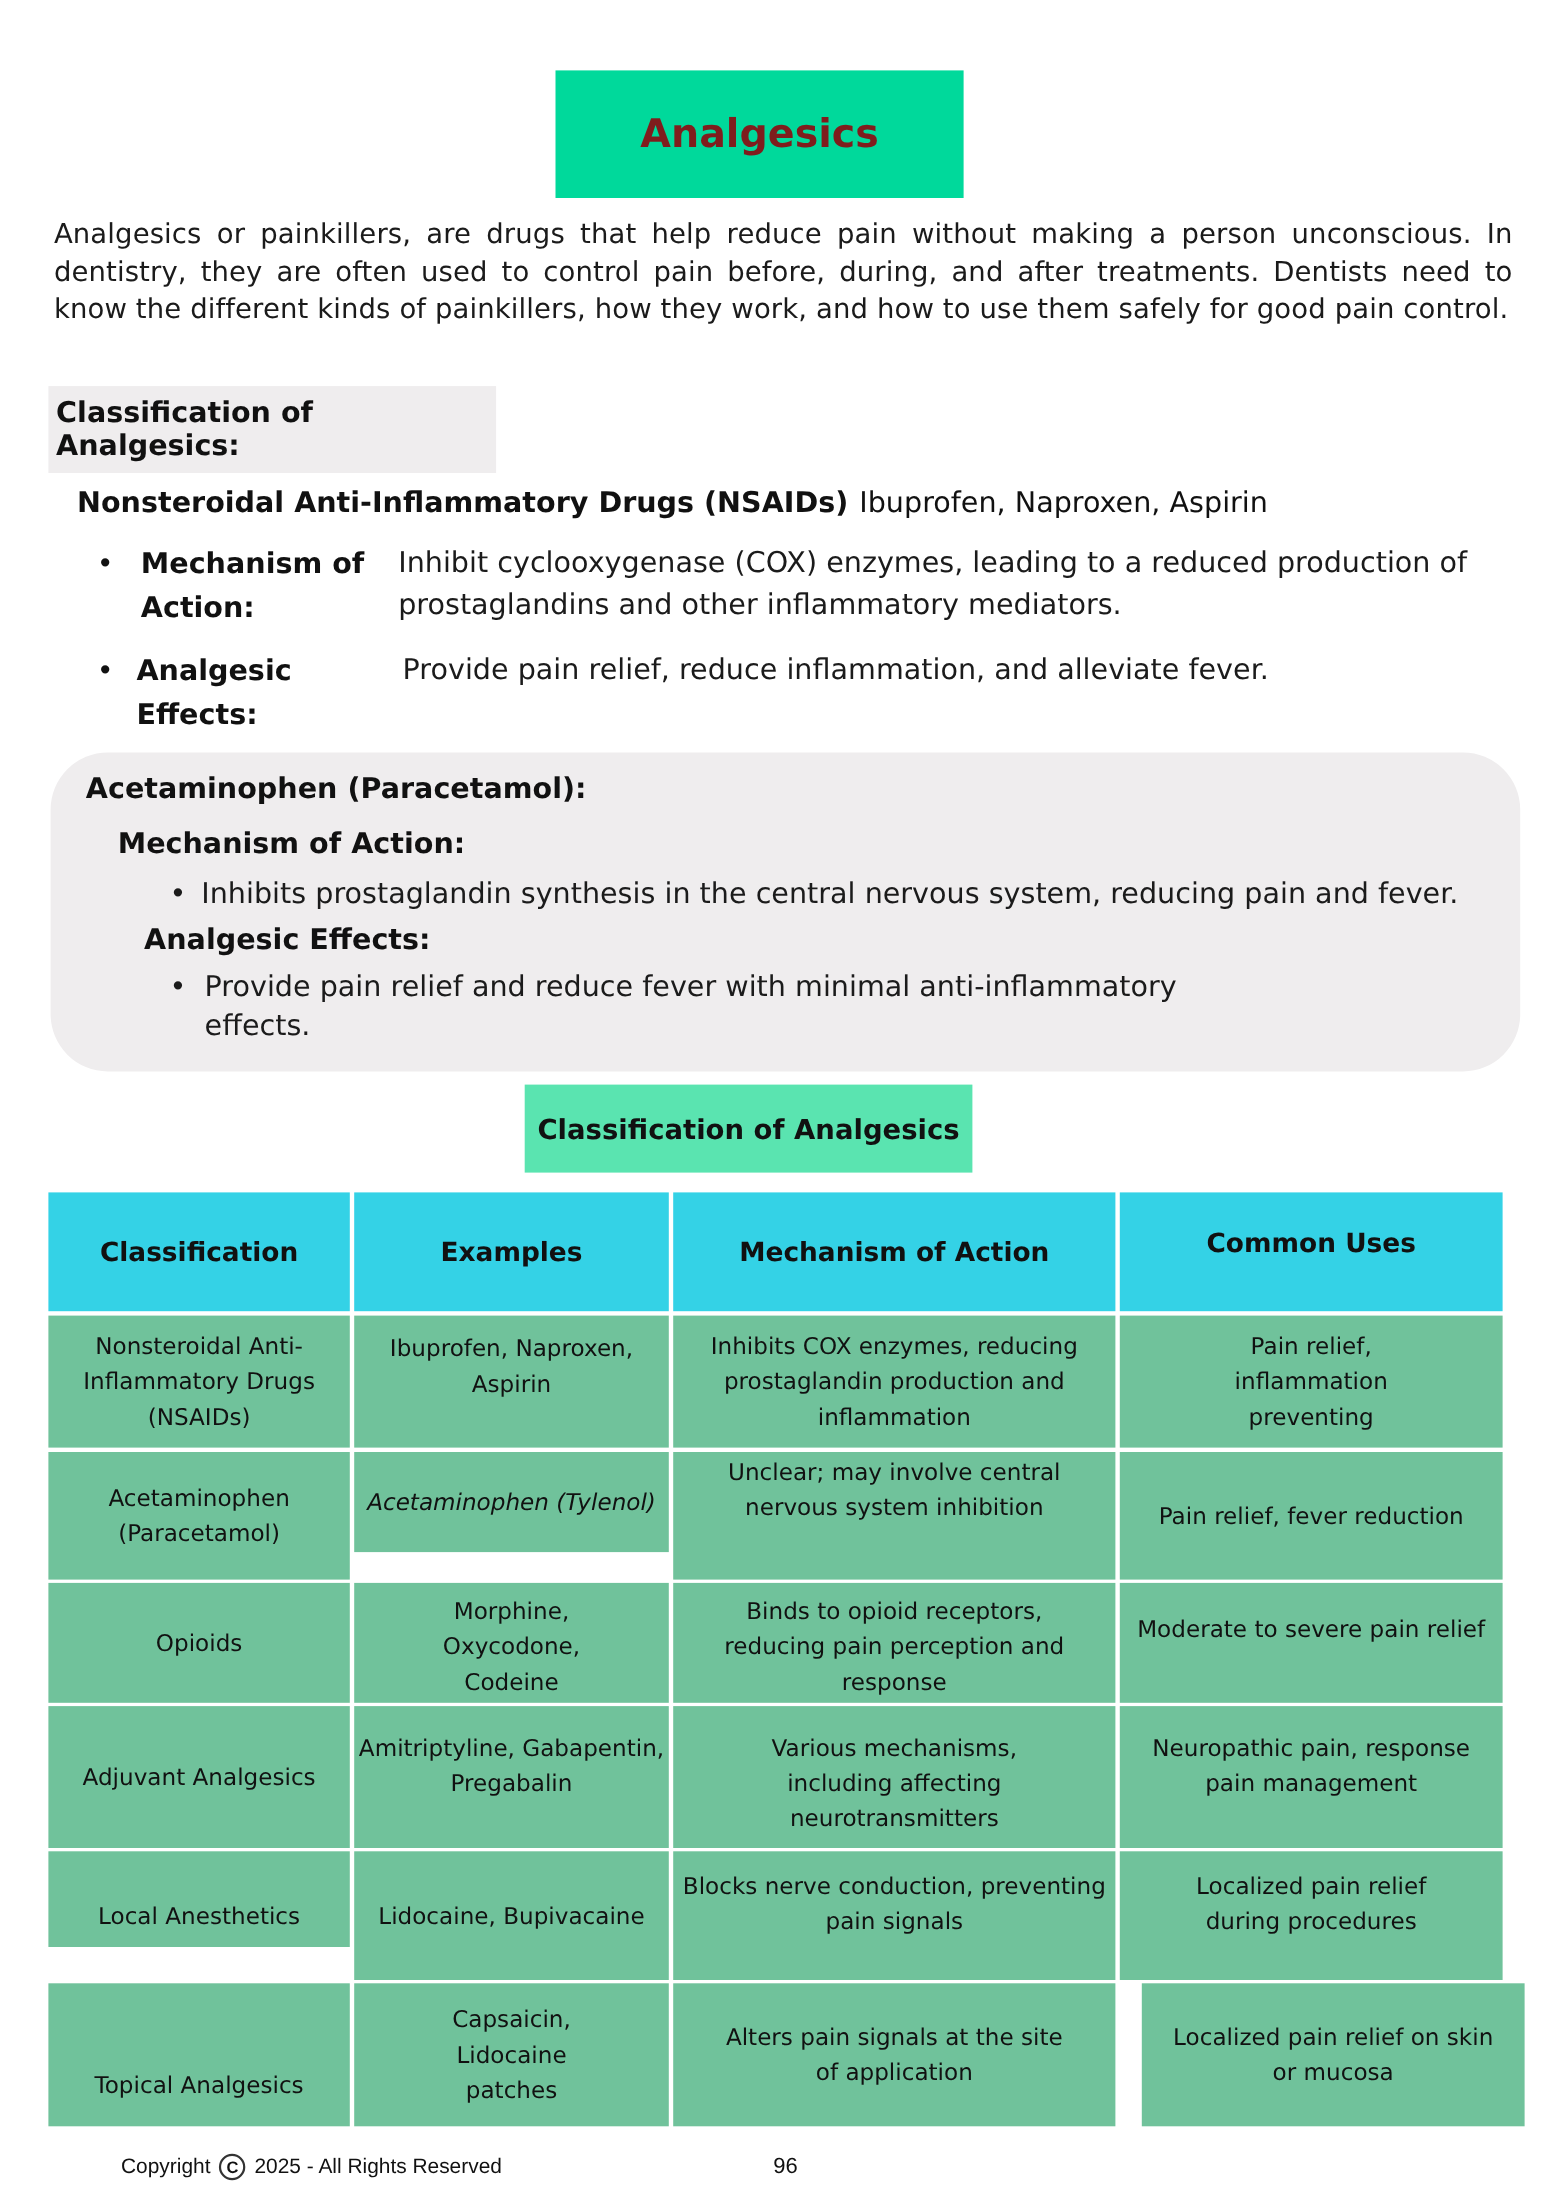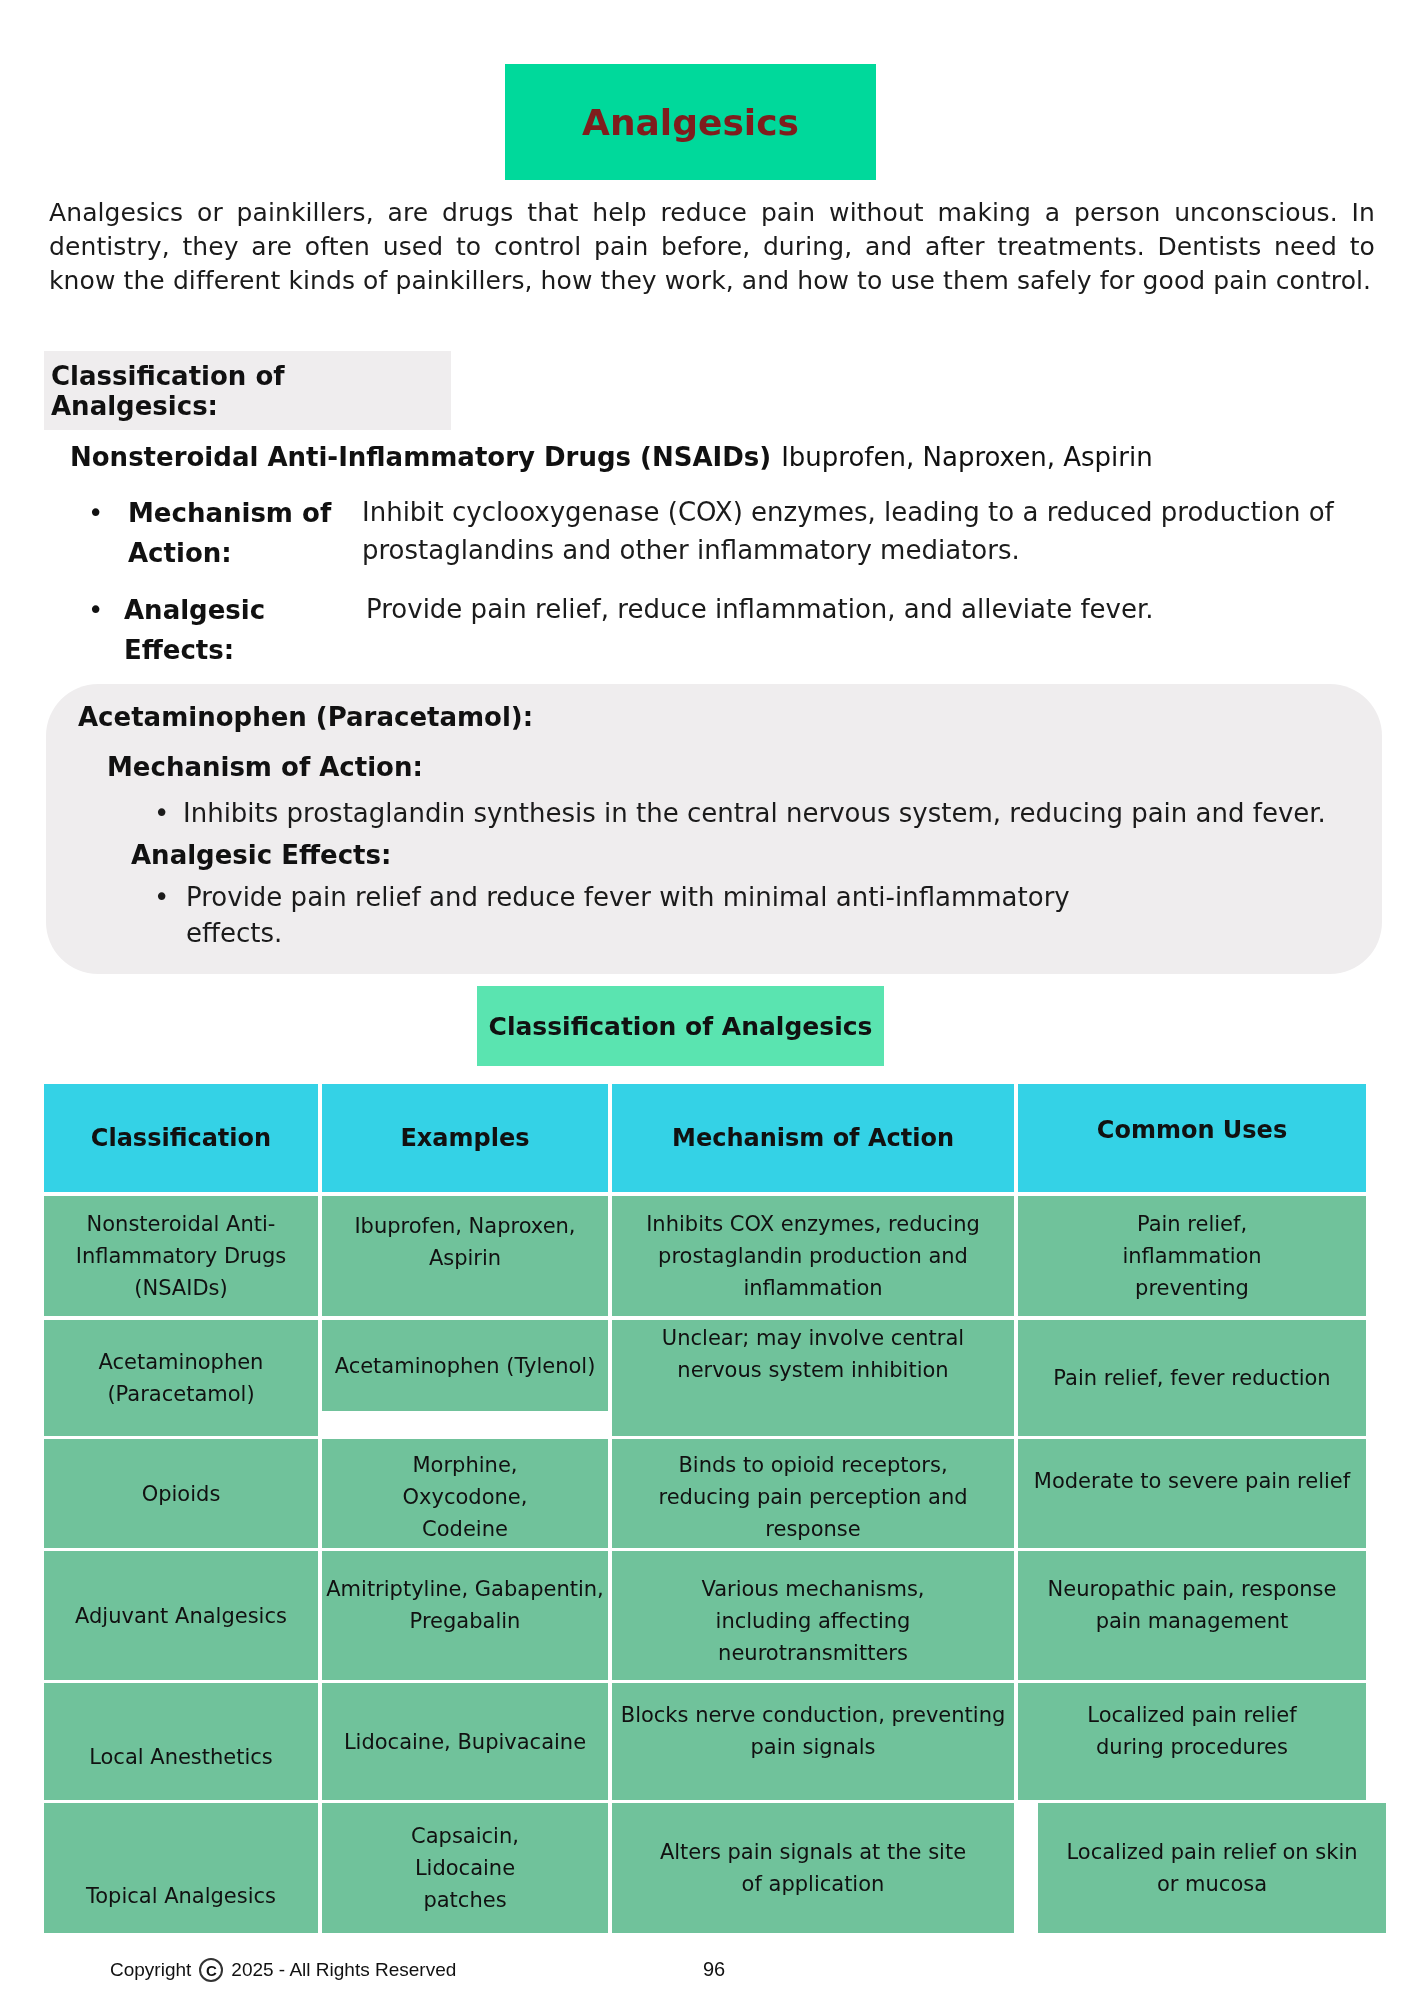--- a/index.html
+++ b/index.html
@@ -138,21 +138,21 @@
   <div class="cell bcell" style="left:568px; top:112px; width:402px; height:120px;">
       <span>Inhibits COX enzymes, reducing prostaglandin production and inflammation</span>
     </div>
   <div class="cell bcell" style="left:974px; top:112px; width:348px; height:120px; padding:0 50px;">
       <span>Pain relief, inflammation preventing</span>
     </div>
 
   <div class="cell bcell" style="left:0; top:236px; width:274px; height:116px; padding:0 40px;">
       <span>Acetaminophen (Paracetamol)</span>
     </div>
-  <div class="cell bcell" style="left:278px; top:236px; width:286px; height:91px;">
+  <div class="cell bcell" style="left:278px; top:236px; width:286px; height:91px;font-style:italic;">
       <span>Acetaminophen (Tylenol)</span>
     </div>
   <div class="cell bcell" style="left:568px; top:236px; width:402px; height:116px; align-items:flex-start; padding-top:2px;">
       <span>Unclear; may involve central nervous system inhibition</span>
     </div>
   <div class="cell bcell" style="left:974px; top:236px; width:348px; height:116px;">
       <span>Pain relief, fever reduction</span>
     </div>
 
   <div class="cell bcell" style="left:0; top:355px; width:274px; height:109px;">
@@ -174,21 +174,21 @@
   <div class="cell bcell" style="left:278px; top:467px; width:286px; height:129px; align-items:flex-start; padding-top:22px; padding-left:4px; padding-right:4px;">
       <span>Amitriptyline, Gabapentin, Pregabalin</span>
     </div>
   <div class="cell bcell" style="left:568px; top:467px; width:402px; height:129px; align-items:flex-start; padding-top:22px; padding-left:40px; padding-right:40px;">
       <span>Various mechanisms, including affecting neurotransmitters</span>
     </div>
   <div class="cell bcell" style="left:974px; top:467px; width:348px; height:129px; align-items:flex-start; padding-top:22px; padding-left:20px; padding-right:20px;">
       <span>Neuropathic pain, response pain management</span>
     </div>
 
-  <div class="cell bcell" style="left:0; top:599px; width:274px; height:117px; padding-top:30px;">
+  <div class="cell bcell" style="left:0; top:599px; width:274px; height:87px; padding-top:30px;">
       <span>Local Anesthetics</span>
     </div>
   <div class="cell bcell" style="left:278px; top:599px; width:286px; height:117px;">
       <span>Lidocaine, Bupivacaine</span>
     </div>
   <div class="cell bcell" style="left:568px; top:599px; width:402px; height:117px; align-items:flex-start; padding-top:16px;">
       <span>Blocks nerve conduction, preventing pain signals</span>
     </div>
   <div class="cell bcell" style="left:974px; top:599px; width:348px; height:117px; align-items:flex-start; padding-top:16px; padding-left:40px; padding-right:40px;">
       <span>Localized pain relief during procedures</span>

